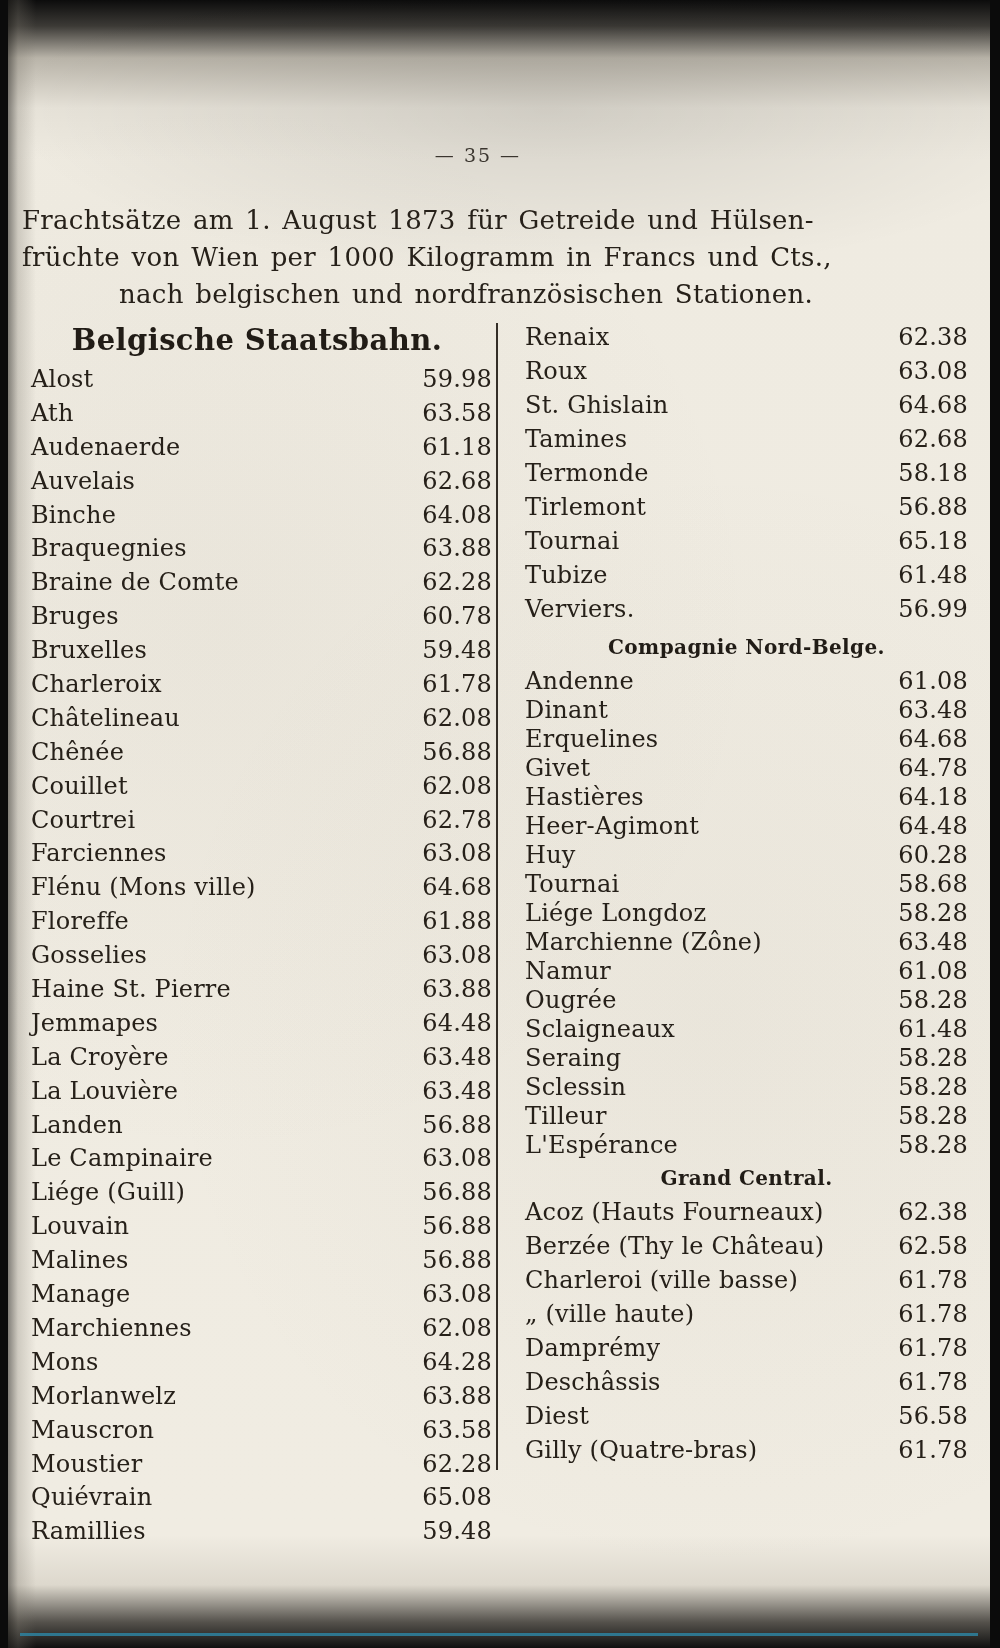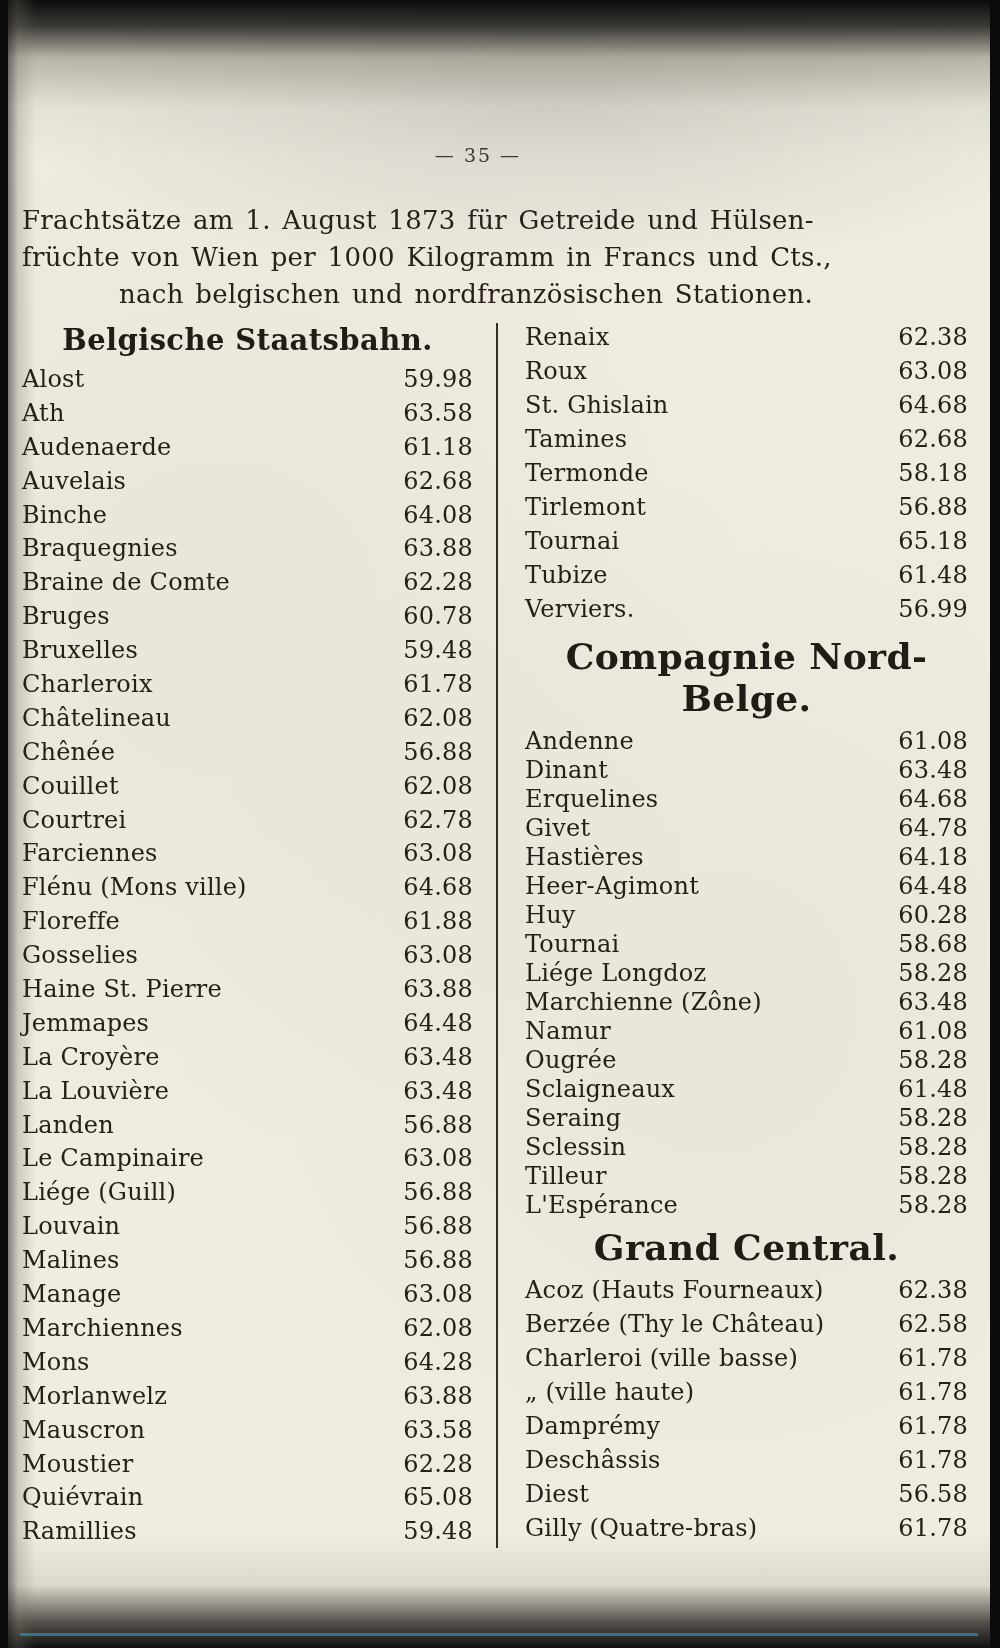--- a/index.html
+++ b/index.html
@@ -25,32 +25,32 @@
   }
   .title{
     position:absolute;left:14px;top:202px;width:924px;
     font-size:26px;line-height:37px;word-spacing:3px;letter-spacing:0.3px;
   }
   .title .indent{padding-left:97px;}
   .columns{
     position:absolute;left:14px;top:323px;width:946px;
     display:flex;align-items:flex-start;
   }
-  .col-left{width:474px;padding-right:23px;box-sizing:border-box;}
+  .col-left{width:474px;padding-right:4px;box-sizing:border-box;}
   .col-right{flex:1;border-left:2px solid #342e27;padding-left:27px;box-sizing:border-box;}
   .heading{
     font-weight:bold;text-align:center;font-size:29px;letter-spacing:0.4px;
     margin:0 0 8px 0;color:#211c16;
   }
-  .col-right .heading{font-size:36px;margin:6px 0 8px 0;}
+  .col-right .heading{font-size:20px;margin:6px 0 8px 0;}
   .row{
     display:flex;justify-content:space-between;align-items:baseline;
     font-size:24px;letter-spacing:0.2px;
   }
-  .rows-left .row{height:33.9px;}
+  .rows-left .row{height:33.9px;margin-left:9px;}
   .rows-cont .row{height:34px;}
   .rows-nb .row{height:29px;}
   .rows-gc .row{height:34px;}
   .station{white-space:nowrap;}
   .price{white-space:nowrap;}
   .bottom-line{
     position:absolute;left:12px;top:1633px;width:958px;height:3px;
     background:#2e82a0;opacity:0.85;
   }
 </style>

